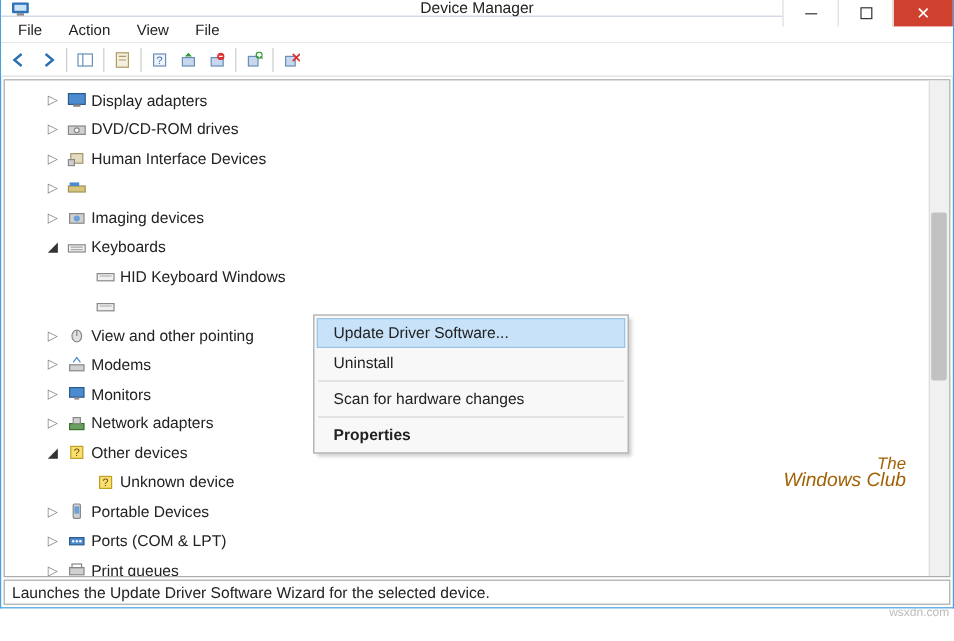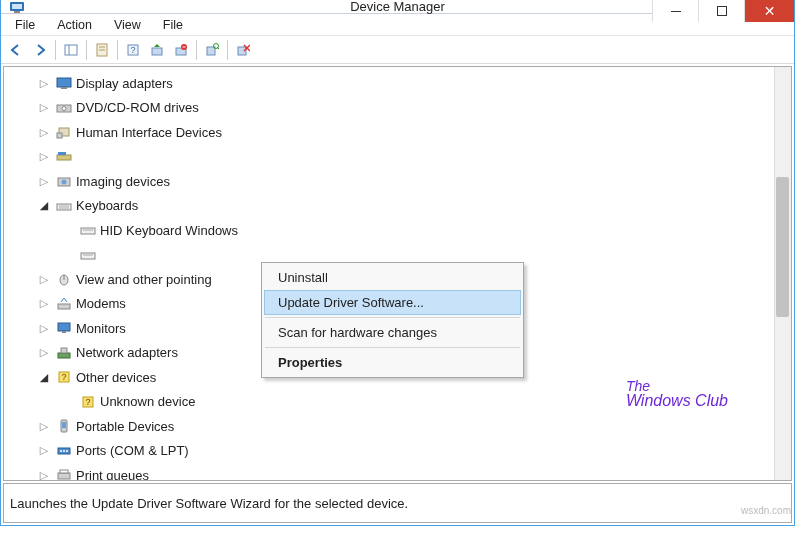--- a/index.html
+++ b/index.html
@@ -29,29 +29,29 @@
 .arrow { position: absolute; left: -18px; width: 12px; text-align: center; color: #888; font-size: 11px; }
 .arrow.open { color: #333; }
 .node-icon { width: 16px; height: 16px; display:flex; align-items:center; justify-content:center; font-size:12px; }
 .sub { padding-left: 24px; }
 .node.selected .label { background: #cce8ff; border: 1px solid #99c9ee; padding: 0 2px; }
 .label { white-space: nowrap; }
 
 .scrollbar { position: absolute; right: 0; top: 0; width: 17px; height: 100%; background: #f0f0f0; border-left: 1px solid #ddd; }
 .scroll-thumb { position: absolute; right: 2px; top: 110px; width: 13px; height: 140px; background: #c2c2c2; border-radius: 2px; }
 
-.statusbar { height: 40px; border: 1px solid #aaa; margin: 0 2px 2px 2px; padding: 2px 6px; font-size: 13px; color: #222; display:flex; align-items:center; }
+.statusbar { height: 21px; border: 1px solid #aaa; margin: 0 2px 2px 2px; padding: 2px 6px; font-size: 13px; color: #222; display:flex; align-items:center; }
 
 .context-menu { position: absolute; left: 261px; top: 262px; width: 263px; background: #f8f8f8; border: 1px solid #a6a6a6; box-shadow: 3px 3px 3px rgba(0,0,0,0.2); font-size: 13px; color: #222; padding: 2px; z-index: 20; }
 .ctx-item { padding: 5px 14px; }
 .ctx-item.highlighted { background: #c7e2f9; border: 1px solid #9ac6e6; padding: 4px 13px; }
 .ctx-sep { height: 1px; background: #d6d6d6; margin: 2px 1px; }
 .ctx-item.bold { font-weight: bold; }
 
-.watermark { position: absolute; right: 63px; bottom: 70px; font-family: Georgia, serif; font-style: italic; color: #6d28d9; font-size: 16px; line-height: 1.05; text-align: left; pointer-events: none; }
+.watermark { position: absolute; right: 36px; bottom: 70px; font-family: Georgia, serif; font-style: italic; color: #a16207; font-size: 16px; line-height: 1.05; text-align: right; pointer-events: none; }
 .watermark .l1 { font-size: 14px; }
 .source { position: absolute; right: 4px; bottom: 18px; font-size: 10px; color: #bbb; }
 </style>
 </head>
 <body>
 
 <div class="window">
 
   <div class="titlebar">
     <span class="title-icon">
@@ -331,21 +331,21 @@
       <div>Windows Club</div>
     </div>
   </div>
 
   <div class="statusbar">
     <span>Launches the Update Driver Software Wizard for the selected device.</span>
   </div>
 </div>
 
 <div class="context-menu">
+  <div class="ctx-item highlighted">Update Driver Software...</div>
   <div class="ctx-item">Uninstall</div>
-  <div class="ctx-item highlighted">Update Driver Software...</div>
   <div class="ctx-sep"></div>
   <div class="ctx-item">Scan for hardware changes</div>
   <div class="ctx-sep"></div>
   <div class="ctx-item bold">Properties</div>
 </div>
 
 <div class="source">wsxdn.com</div>
 
 </body></html>

